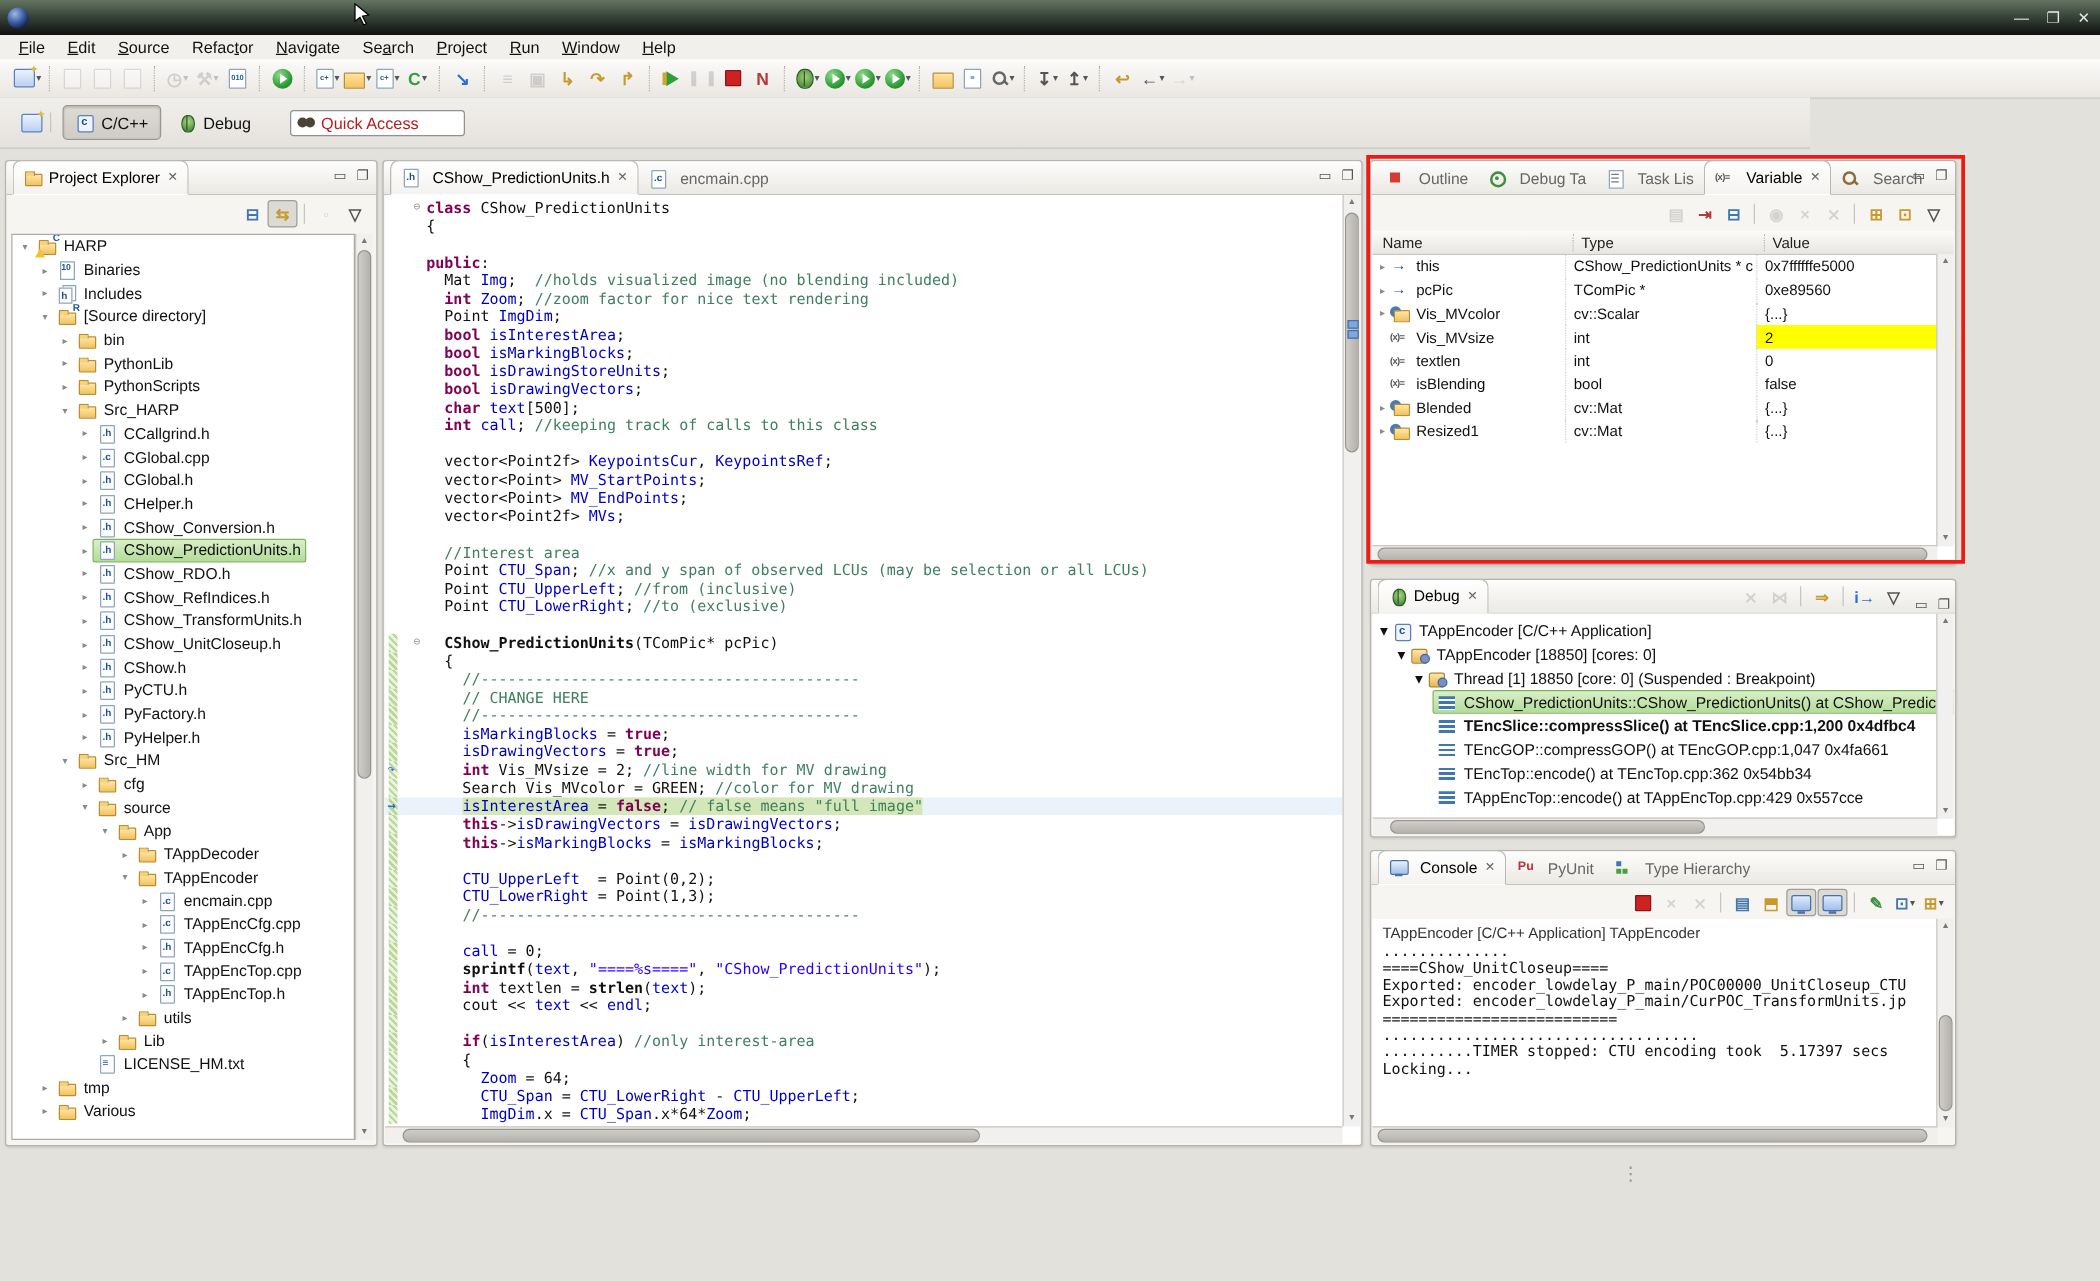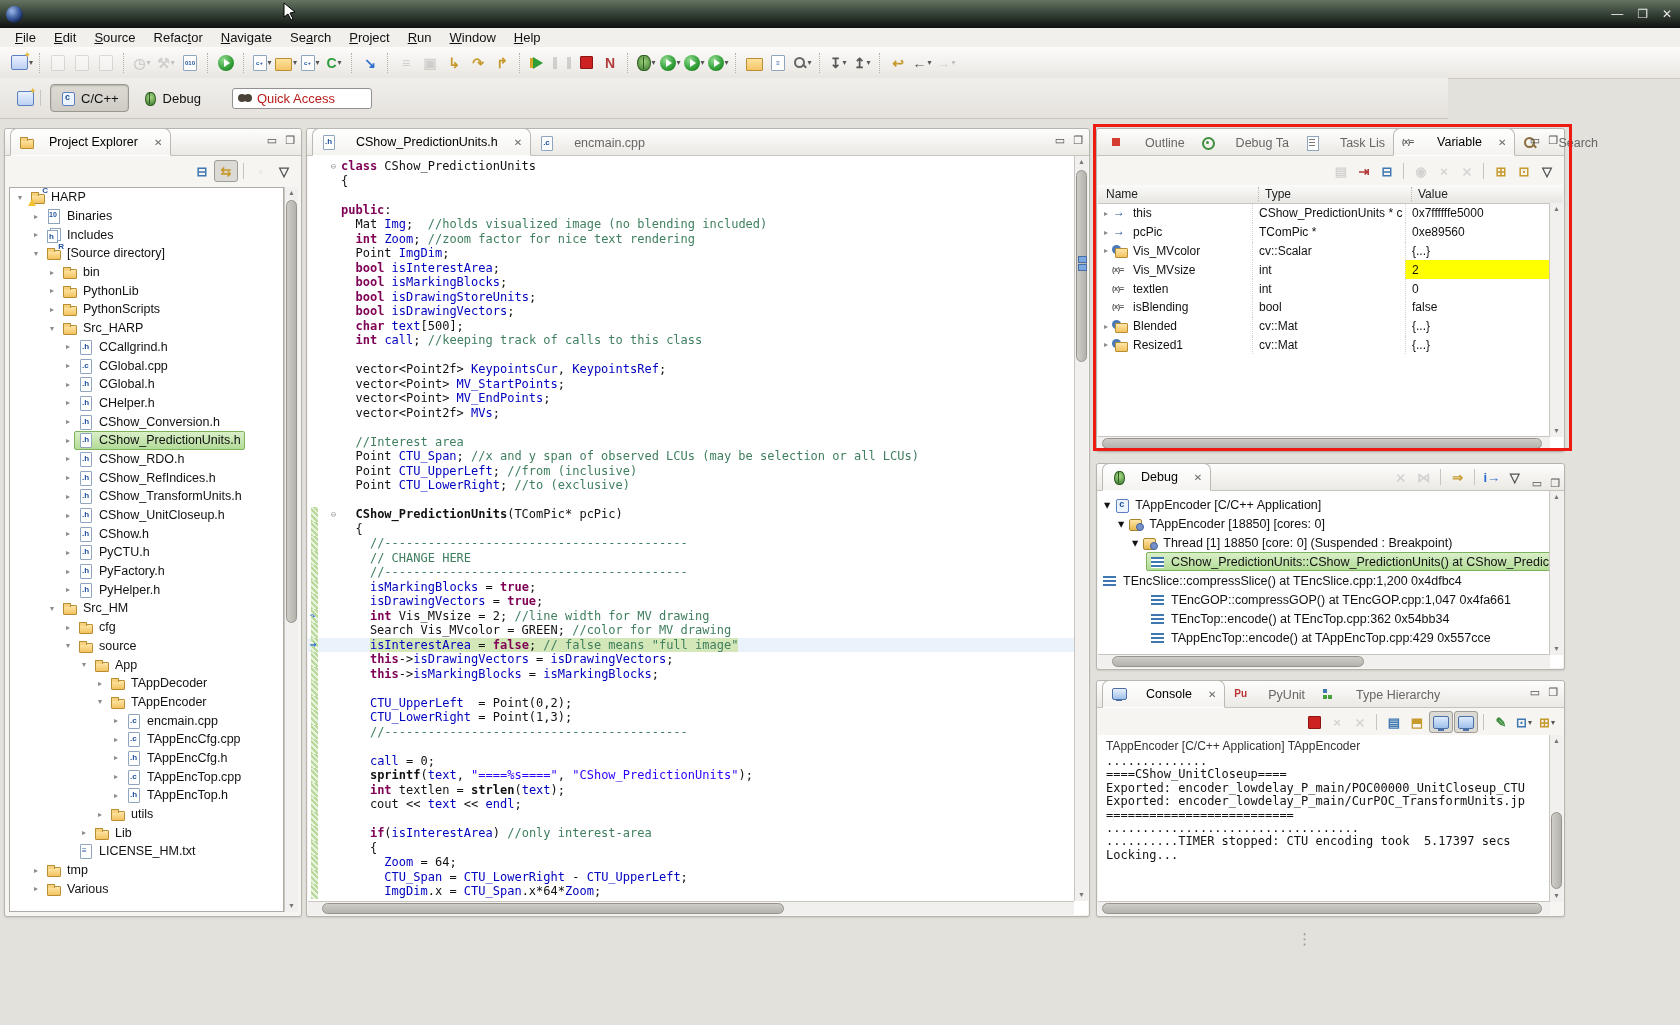--- a/index.html
+++ b/index.html
@@ -53,21 +53,21 @@
   #quickaccess{display:flex;align-items:center;gap:5px;margin-left:22px;width:128px;height:19px;
     background:#fff;border:1px solid #919191;border-radius:3px;padding:0 5px;color:#b91c1c}
   .binoc{width:14px;height:9px;position:relative}
   .binoc::before,.binoc::after{content:"";position:absolute;top:0;width:8px;height:8px;border-radius:50%;background:#4a4338}
   .binoc::after{left:6px}
   
   #workspace{position:absolute;left:0;top:118px;width:1680px;height:907px}
   .panel{position:absolute;background:#f6f5f2;border:1px solid #b7b4af;border-radius:3px;box-shadow:0 1px 2px rgba(0,0,0,.10)}
   .tabbar{height:26px;display:flex;align-items:flex-end;background:linear-gradient(#fdfdfc,#ebe9e4);
     border-bottom:1px solid #c6c3be;border-radius:3px 3px 0 0;padding-left:5px;position:relative}
-  .vtab{height:24px;display:flex;align-items:center;gap:14px;padding:0 8px;font-size:12.5px;color:#666;white-space:nowrap}
+  .vtab{height:24px;display:flex;align-items:center;gap:4px;padding:0 8px;font-size:12.5px;color:#666;white-space:nowrap}
   .vtab.active{background:linear-gradient(#ffffff,#f4f3f0);border:1px solid #bcb9b4;border-bottom:1px solid #fff;
     border-radius:7px 7px 0 0;color:#000;height:26px;margin-bottom:-1px}
   .tab-close{font-size:10px;color:#666;margin-left:2px}
   .panel-ctrl{position:absolute;right:6px;top:5px;display:flex;gap:8px;color:#555;font-size:11px;align-items:center}
   .vtoolbar{display:flex;align-items:center;justify-content:flex-end;height:30px;padding-right:6px;gap:1px}
   .vti{width:22px;height:20px;display:flex;align-items:center;justify-content:center;font-size:13px;color:#333}
   .vti.dis{opacity:.3;filter:grayscale(1)}
   .vti.pressed{background:#dcdad4;border:1px solid #a09d96;border-radius:3px}
   .vt-sep{width:1px;height:16px;border-left:1px solid #c8c5c0;margin:0 4px}
   
@@ -1139,21 +1139,21 @@
               <span>Thread [1] 18850 [core: 0] (Suspended : Breakpoint)</span>
             </span>
           </div>
           <div class="drow" style="padding-left: 48px;">
             <span class="arr"></span>
             <span class="tlabel-wrap sel">
               <span class="ic frame"></span>
               <span>CShow_PredictionUnits::CShow_PredictionUnits() at CShow_Predictic</span>
             </span>
           </div>
-          <div class="drow" style="">
+          <div class="drow" style="padding-left: 48px; font-weight: bold;">
             <span class="arr"></span>
             <span class="tlabel-wrap">
               <span class="ic frame"></span>
               <span>TEncSlice::compressSlice() at TEncSlice.cpp:1,200 0x4dfbc4</span>
             </span>
           </div>
           <div class="drow" style="padding-left: 48px;">
             <span class="arr"></span>
             <span class="tlabel-wrap">
               <span class="ic frame"></span>

